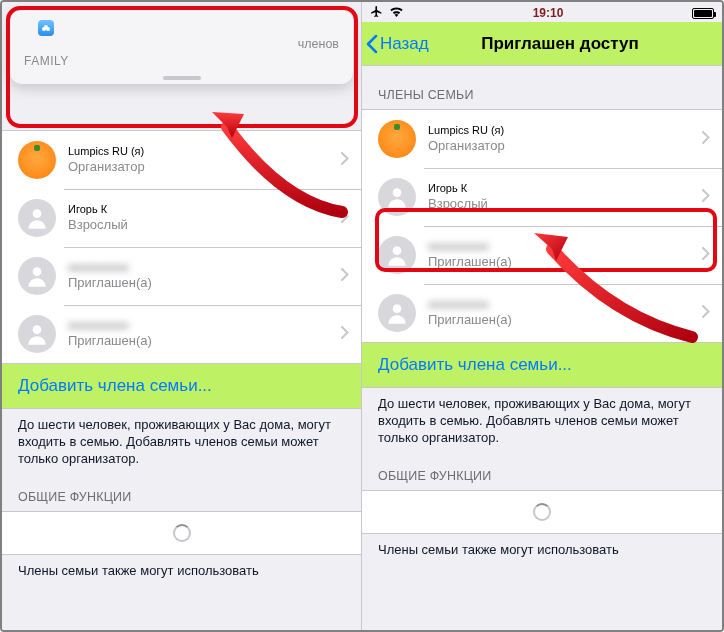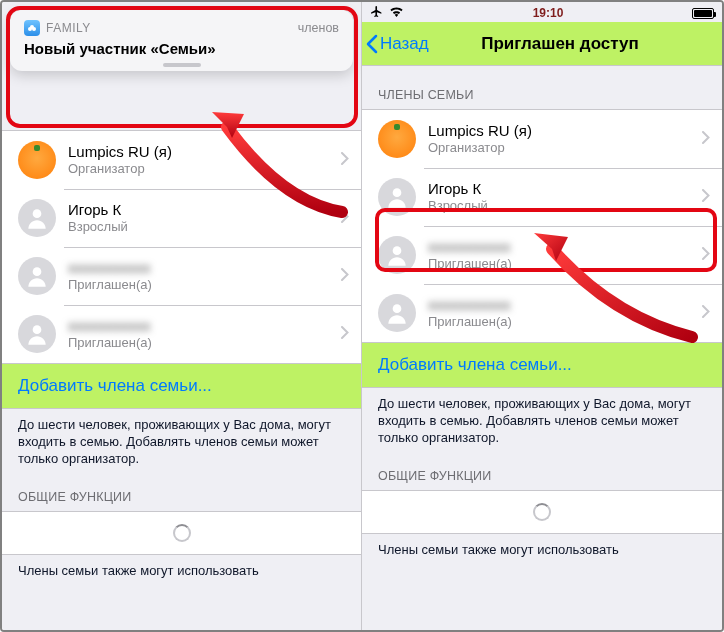--- a/index.html
+++ b/index.html
@@ -17,31 +17,31 @@
   .section-header { font-size: 12.5px; color: #6d6d72; padding: 22px 16px 7px; text-transform: uppercase; letter-spacing: 0.2px; }
   .list { background: #fff; border-top: 1px solid #c8c7cc; border-bottom: 1px solid #c8c7cc; }
   .row { display: flex; align-items: center; min-height: 58px; padding: 6px 12px 6px 16px; position: relative; }
   .row + .row::before { content: ""; position: absolute; top: 0; left: 62px; right: 0; height: 1px; background: #c8c7cc; }
   .avatar { width: 38px; height: 38px; border-radius: 50%; margin-right: 12px; flex-shrink: 0; display:flex; align-items:center; justify-content:center; }
   .avatar.orange { background: radial-gradient(circle at 50% 45%, #ffa93f 0, #ff8c1a 70%); position:relative; overflow:hidden; }
   .avatar.orange::after{ content:""; position:absolute; top:4px; left:50%; width:6px; height:6px; background:#3a8a2e; border-radius:2px; transform:translateX(-50%);}
   .avatar.silhouette { background: #d8d8dc; }
   .avatar.silhouette svg { width: 26px; height: 26px; fill: #fff; }
   .row-text { flex: 1; min-width: 0; }
-  .row-title { font-size: 15px; color: #000; line-height: 1.25; }
+  .row-title { font-size: 11px; color: #000; line-height: 1.25; }
   .row-title.blur { filter: blur(3.5px); color:#555; }
   .row-sub { font-size: 13px; color: #8a8a8e; line-height: 1.25; }
   .chevron { color: #c7c7cc; flex-shrink: 0; }
   .link-row { padding: 12px 16px; font-size: 17px; color: #007aff; background:#bef264; border-bottom:1px solid #c8c7cc; cursor:pointer; }
   .footer-text { font-size: 13px; color: #0f172a; padding: 8px 16px 0; line-height: 1.3; }
   .spinner-row { background:#fff; height:44px; display:flex; align-items:center; justify-content:center; border-top:1px solid #c8c7cc; border-bottom:1px solid #c8c7cc;}
   .spinner { width:18px; height:18px; border:2px solid #c7c7cc; border-top-color:#8e8e93; border-radius:50%; }
   .notification { position:absolute; top:8px; left:8px; right:8px; background:#f5f5f7; border-radius:12px; padding:10px 14px 12px; box-shadow:0 4px 14px rgba(0,0,0,.18); z-index:5; }
   .notif-top { display:flex; align-items:center; justify-content:space-between; margin-bottom:4px; }
-  .notif-app { display:flex; align-items:center; gap:6px; font-size:12px; color:#8a8a8e; letter-spacing:0.5px; }
+  .notif-app { display:flex; align-items:center; gap:18px; font-size:12px; color:#8a8a8e; letter-spacing:0.5px;flex-direction:column; }
   .notif-app-icon{ width:16px; height:16px; border-radius:4px; background:linear-gradient(#6fc3ff,#2b8ee8); display:flex;align-items:center;justify-content:center;}
   .notif-time { font-size:12.5px; color:#8a8a8e; }
   .notif-title { font-size:15px; font-weight:600; color:#000; margin-bottom:2px; }
   .notif-body { font-size:14.5px; color:#000; line-height:1.3; }
   .notif-body .blur-span{ filter: blur(3px); }
   .notif-handle{ position:absolute; bottom:4px; left:50%; transform:translateX(-50%); width:38px; height:4px; border-radius:2px; background:#c7c7cc;}
   .highlight { position:absolute; border:4px solid #e30613; border-radius:14px; pointer-events:none; z-index:6; }
   .hl-notif{ top:4px; left:4px; width:352px; height:122px; }
   .hl-row{ top:206px; left:373px; width:342px; height:64px; border-radius:10px;}
   .arrow { position:absolute; z-index:7; pointer-events:none; }
@@ -132,21 +132,20 @@
                 <svg width="10" height="10" viewBox="0 0 10 10">
                   <circle cx="3" cy="6" r="2" fill="#fff"></circle>
                   <circle cx="7" cy="6" r="2" fill="#fff"></circle>
                   <circle cx="5" cy="4" r="2" fill="#fff"></circle>
                 </svg>
               </span>
             <span>FAMILY</span>
           </div>
           <div class="notif-time">членов</div>
         </div>
-        <div class="notif-title">Новый участник «Семьи»</div>
         <div class="notif-handle"></div>
       </div>
     </div>
 
     <div class="pane right">
       <div class="statusbar">
         <div class="sb-left">
           <span><svg width="13" height="13" viewBox="0 0 24 24" fill="#000">
                 <path d="M21 16v-2l-8-5V3.5a1.5 1.5 0 0 0-3 0V9l-8 5v2l8-2.5V19l-2 1.5V22l3.5-1 3.5 1v-1.5L13 19v-5.5l8 2.5z"></path>
               </svg></span>

